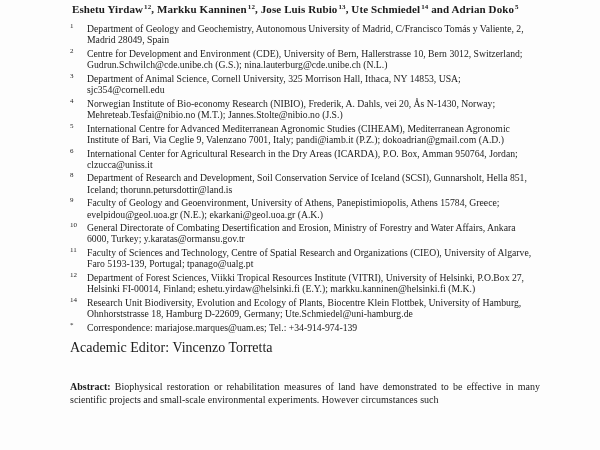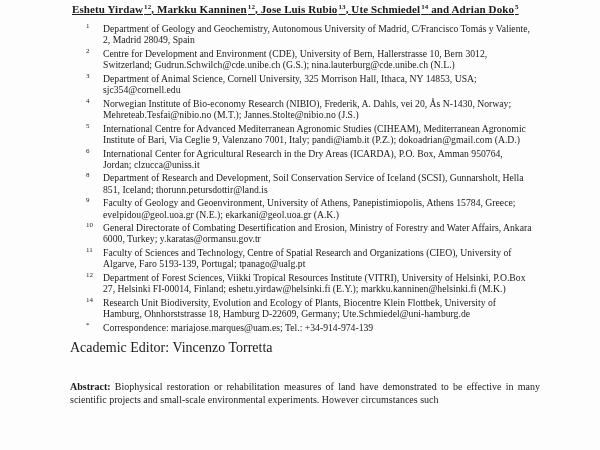--- a/index.html
+++ b/index.html
@@ -21,36 +21,34 @@
     left: 70px;
     top: 2px;
     width: 478px;
   }
   .authors-line {
     font-weight: bold;
     font-size: 11px;
     line-height: 14px;
     margin: 0 0 5px 2px;
     letter-spacing: 0.1px;
-    text-decoration: underline;
   }
   .authors-line sup {
     font-size: 7px;
     line-height: 0;
     vertical-align: 4px;
     margin-left: 1px;
   }
   .aff-list {
     font-size: 9.7px;
     line-height: 11.7px;
     width: 462px;
   }
   .aff-item {
     padding-left: 17px;
-    margin-left: 16px;
   }
   .aff-marker {
     display: inline-block;
     width: 17px;
     margin-left: -17px;
     font-size: 7px;
     vertical-align: 3.5px;
   }
   .meta-block {
     margin-top: 9px;

